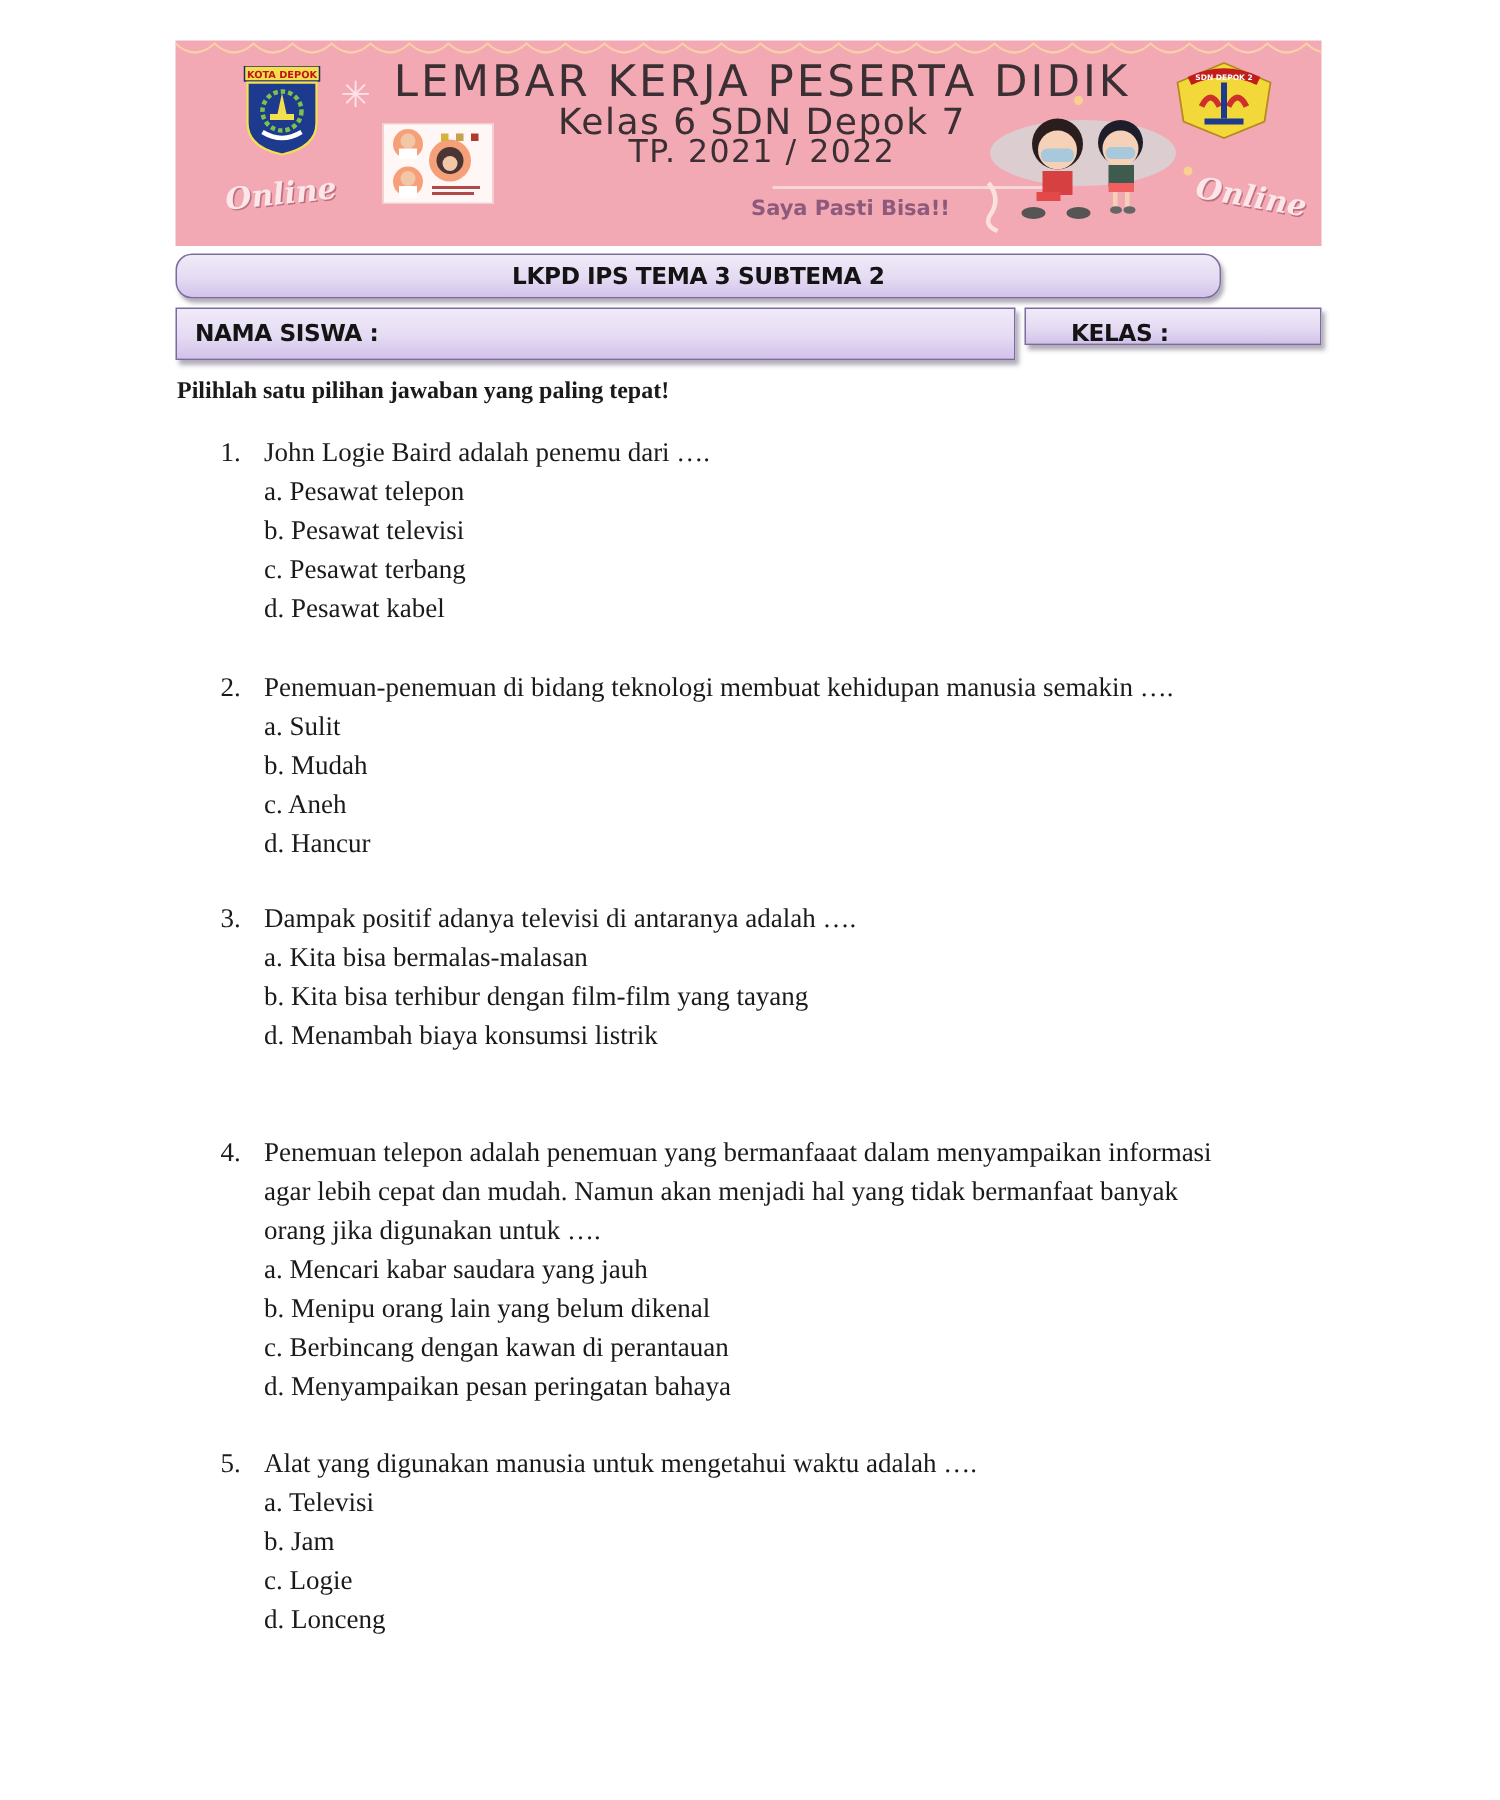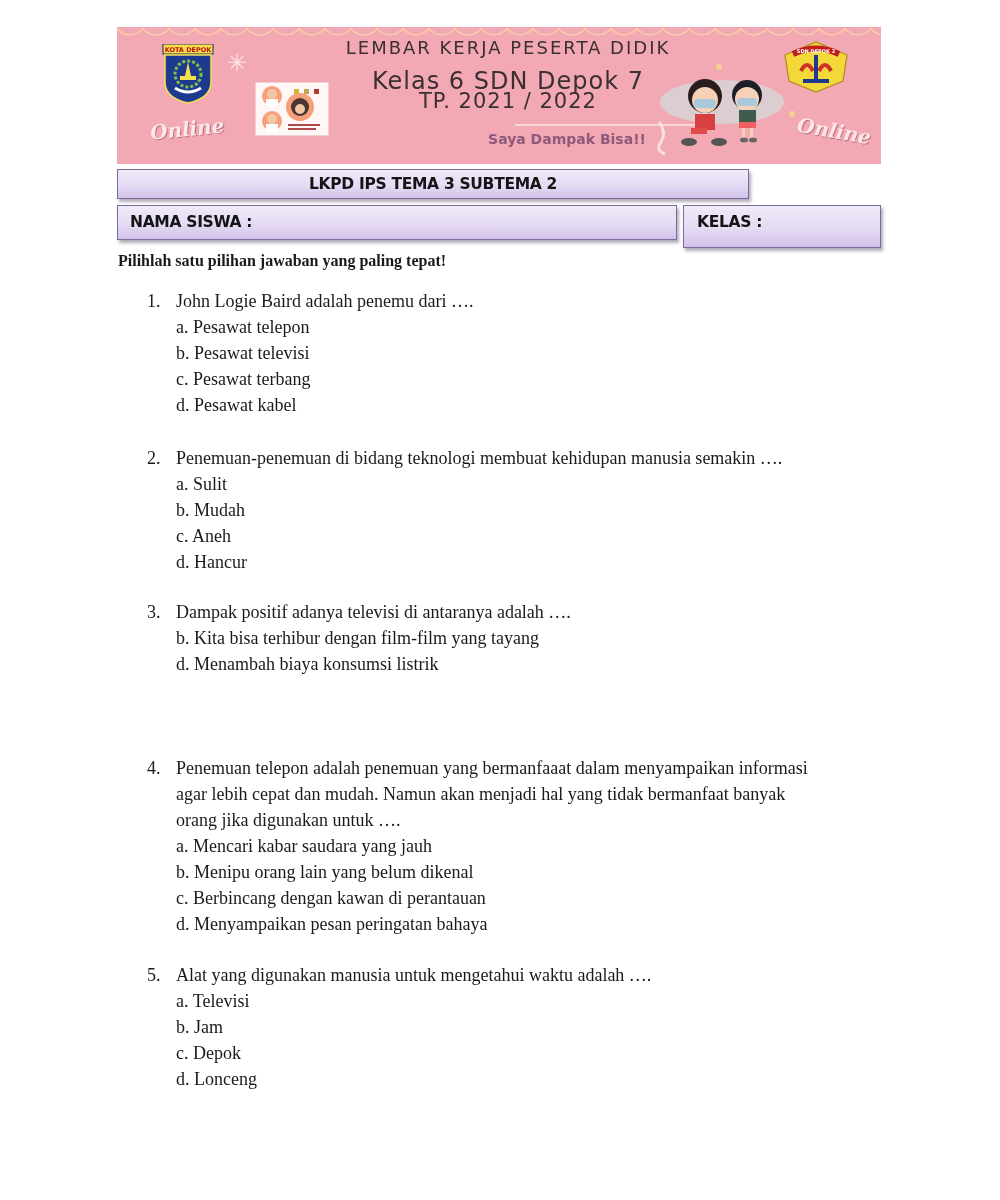--- a/index.html
+++ b/index.html
@@ -1,40 +1,40 @@
 <!DOCTYPE html>
 <html><head>
   <meta charset="utf-8">
   <style>
     html, body { margin: 0; padding: 0; background: #ffffff; }
     body { width: 1000px; height: 1200px; position: relative; overflow: hidden; font-family: "Liberation Serif", serif; color: #1a1a1a; }
 
     
     .banner { position: absolute; left: 117px; top: 27px; width: 764px; height: 137px; background: #f3a9b3; overflow: hidden; }
     .banner .scallop { position: absolute; left: 0; top: 0; width: 100%; height: 14px; }
-    .banner .title1 { position: absolute; left: 131px; top: 10px; width: 520px; text-align: center; font-family: "DejaVu Sans", sans-serif; font-size: 18px; letter-spacing: 2px; color: #3a2f33; font-weight: normal; }
+    .banner .title1 { position: absolute; left: 131px; top: 10px; width: 520px; text-align: center; font-family: "DejaVu Sans", sans-serif; font-size: 29px; letter-spacing: 2px; color: #3a2f33; font-weight: normal; }
     .banner .title2 { position: absolute; left: 131px; top: 40px; width: 520px; text-align: center; font-family: "DejaVu Sans", sans-serif; font-size: 24px; letter-spacing: 1px; color: #3a2f33; }
     .banner .title3 { position: absolute; left: 131px; top: 62px; width: 520px; text-align: center; font-family: "DejaVu Sans", sans-serif; font-size: 21px; letter-spacing: 1px; color: #3a2f33; }
     .banner .divider { position: absolute; left: 398px; top: 97px; width: 190px; height: 2px; background: #f7d6da; }
     .banner .motto { position: absolute; left: 300px; top: 104px; width: 300px; text-align: center; font-family: "DejaVu Sans", sans-serif; font-weight: bold; font-size: 14px; color: #8d5a7c; }
     .banner .online { position: absolute; font-family: "DejaVu Serif", serif; font-style: italic; font-weight: bold; font-size: 20px; color: #fbe7ea; text-shadow: 1px 1px 0 #c06f80; }
     .banner .online.left { left: 33px; top: 90px; transform: rotate(-6deg); }
     .banner .online.right { left: 680px; top: 92px; transform: rotate(10deg); }
     .logo { position: absolute; }
     .logo.depok { left: 42px; top: 17px; width: 58px; height: 60px; }
     .logo.school { left: 662px; top: 14px; width: 74px; height: 52px; }
     .photo-card { position: absolute; left: 138px; top: 55px; width: 72px; height: 52px; background: #fff7f5; border: 1px solid #f0d0d0; }
     .kids { position: absolute; left: 530px; top: 35px; width: 150px; height: 95px; }
     .sparkle { position: absolute; color: #fde3e7; font-size: 24px; }
 
     
     .box { position: absolute; background: linear-gradient(to bottom, #f0eaf8 0%, #e5dbf3 55%, #d2c2ea 100%); border: 1.5px solid #7d6b9b; box-shadow: 2px 3px 3px rgba(80,70,100,0.45); box-sizing: border-box; font-family: "DejaVu Sans", sans-serif; font-weight: bold; color: #141414; }
-    .box.title { left: 117px; top: 169px; width: 632px; height: 30px; text-align: center; font-size: 15.5px; line-height: 28px; letter-spacing: -0.3px; }
+    .box.title { left: 117px; top: 169px; width: 697px; height: 30px; text-align: center; font-size: 15.5px; line-height: 28px; letter-spacing: -0.3px; border-radius: 11px; }
     .box.name { left: 117px; top: 205px; width: 560px; height: 35px; font-size: 15.5px; line-height: 33px; padding-left: 12px; letter-spacing: -0.3px; }
-    .box.kelas { left: 683px; top: 205px; width: 198px; height: 43px; font-size: 15.5px; line-height: 33px; padding-left: 13px; letter-spacing: -0.3px; }
+    .box.kelas { left: 683px; top: 205px; width: 198px; height: 25px; font-size: 15.5px; line-height: 33px; padding-left: 30px; letter-spacing: -0.3px; }
 
     .instruction { position: absolute; left: 118px; top: 252px; font-weight: bold; font-size: 16px; font-family: Liberation Serif, serif; }
 
     
     .question { position: absolute; left: 147px; width: 730px; font-size: 18px; line-height: 26px; }
     .question .num { position: absolute; left: 0; top: 0; }
     .question .stem { margin-left: 29px; }
     .question .opt { margin-left: 29px; }
   </style>
 </head>
@@ -73,21 +73,21 @@
       <rect x="58" y="6" width="5" height="5" fill="#b03a2e"></rect>
       <rect x="32" y="41" width="32" height="2" fill="#b04a4a"></rect>
       <rect x="32" y="45" width="28" height="2" fill="#b04a4a"></rect>
     </svg>
   </div>
 
   <div class="title1">LEMBAR KERJA PESERTA DIDIK</div>
   <div class="title2">Kelas 6 SDN Depok 7</div>
   <div class="title3">TP. 2021 / 2022</div>
   <div class="divider"></div>
-  <div class="motto">Saya Dampak Bisa!!</div>
+  <div class="motto">Saya Pasti Bisa!!</div>
 
   <div class="online left">Online</div>
   <div class="online right">Online</div>
 
   <svg class="kids" viewBox="0 0 150 95">
     <ellipse cx="75" cy="40" rx="62" ry="22" fill="#d6d3d5" opacity="0.85"></ellipse>
     <path d="M12,60 Q20,70 14,80 Q8,88 18,92" fill="none" stroke="#fbe1dc" stroke-width="3"></path>
 
     <circle cx="58" cy="34" r="17" fill="#2a1d1d"></circle>
     <circle cx="58" cy="38" r="13" fill="#f6d1b8"></circle>
@@ -141,35 +141,36 @@
   <div class="stem">Penemuan-penemuan di bidang teknologi membuat kehidupan manusia semakin ….</div>
   <div class="opt">a. Sulit</div>
   <div class="opt">b. Mudah</div>
   <div class="opt">c. Aneh</div>
   <div class="opt">d. Hancur</div>
 </div>
 
 <div class="question" style="top:599px;">
   <span class="num">3.</span>
   <div class="stem">Dampak positif adanya televisi di antaranya adalah ….</div>
+  <div class="opt">a. Kita bisa bermalas-malasan</div>
   <div class="opt">b. Kita bisa terhibur dengan film-film yang tayang</div>
   <div class="opt">d. Menambah biaya konsumsi listrik</div>
 </div>
 
 <div class="question" style="top:755px;">
   <span class="num">4.</span>
   <div class="stem">Penemuan telepon adalah penemuan yang bermanfaaat dalam menyampaikan informasi</div>
   <div class="stem">agar lebih cepat dan mudah. Namun akan menjadi hal yang tidak bermanfaat banyak</div>
   <div class="stem">orang jika digunakan untuk ….</div>
   <div class="opt">a. Mencari kabar saudara yang jauh</div>
   <div class="opt">b. Menipu orang lain yang belum dikenal</div>
   <div class="opt">c. Berbincang dengan kawan di perantauan</div>
   <div class="opt">d. Menyampaikan pesan peringatan bahaya</div>
 </div>
 
 <div class="question" style="top:962px;">
   <span class="num">5.</span>
   <div class="stem">Alat yang digunakan manusia untuk mengetahui waktu adalah ….</div>
   <div class="opt">a. Televisi</div>
   <div class="opt">b. Jam</div>
-  <div class="opt">c. Depok</div>
+  <div class="opt">c. Logie</div>
   <div class="opt">d. Lonceng</div>
 </div>
 
 </body></html>

